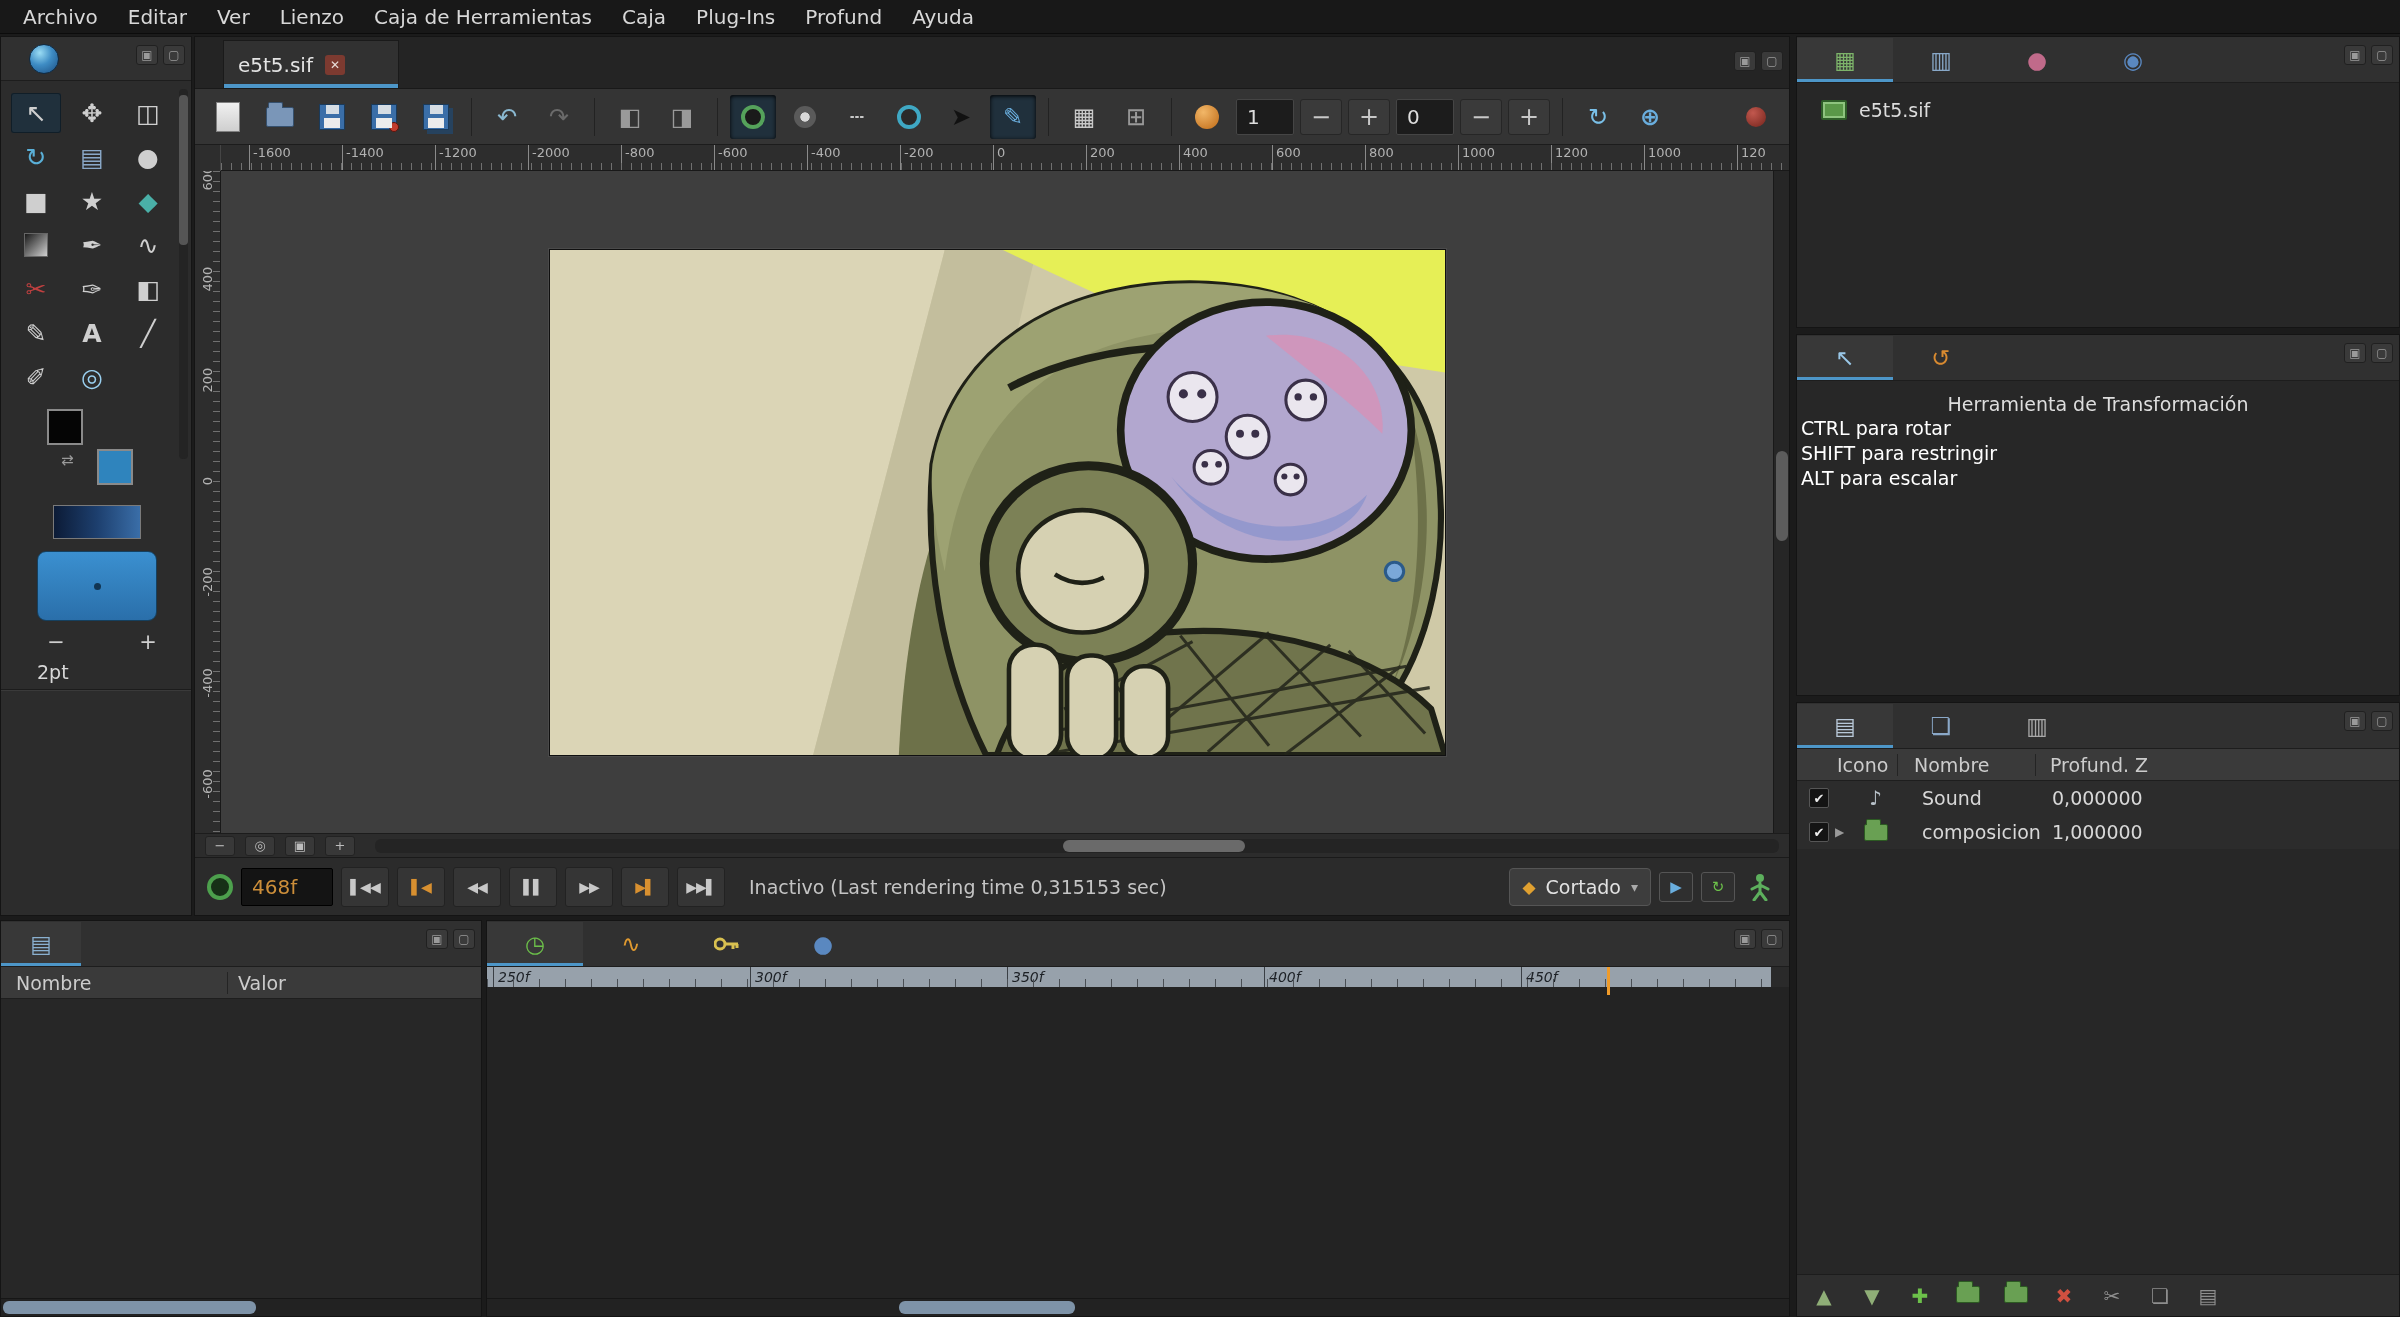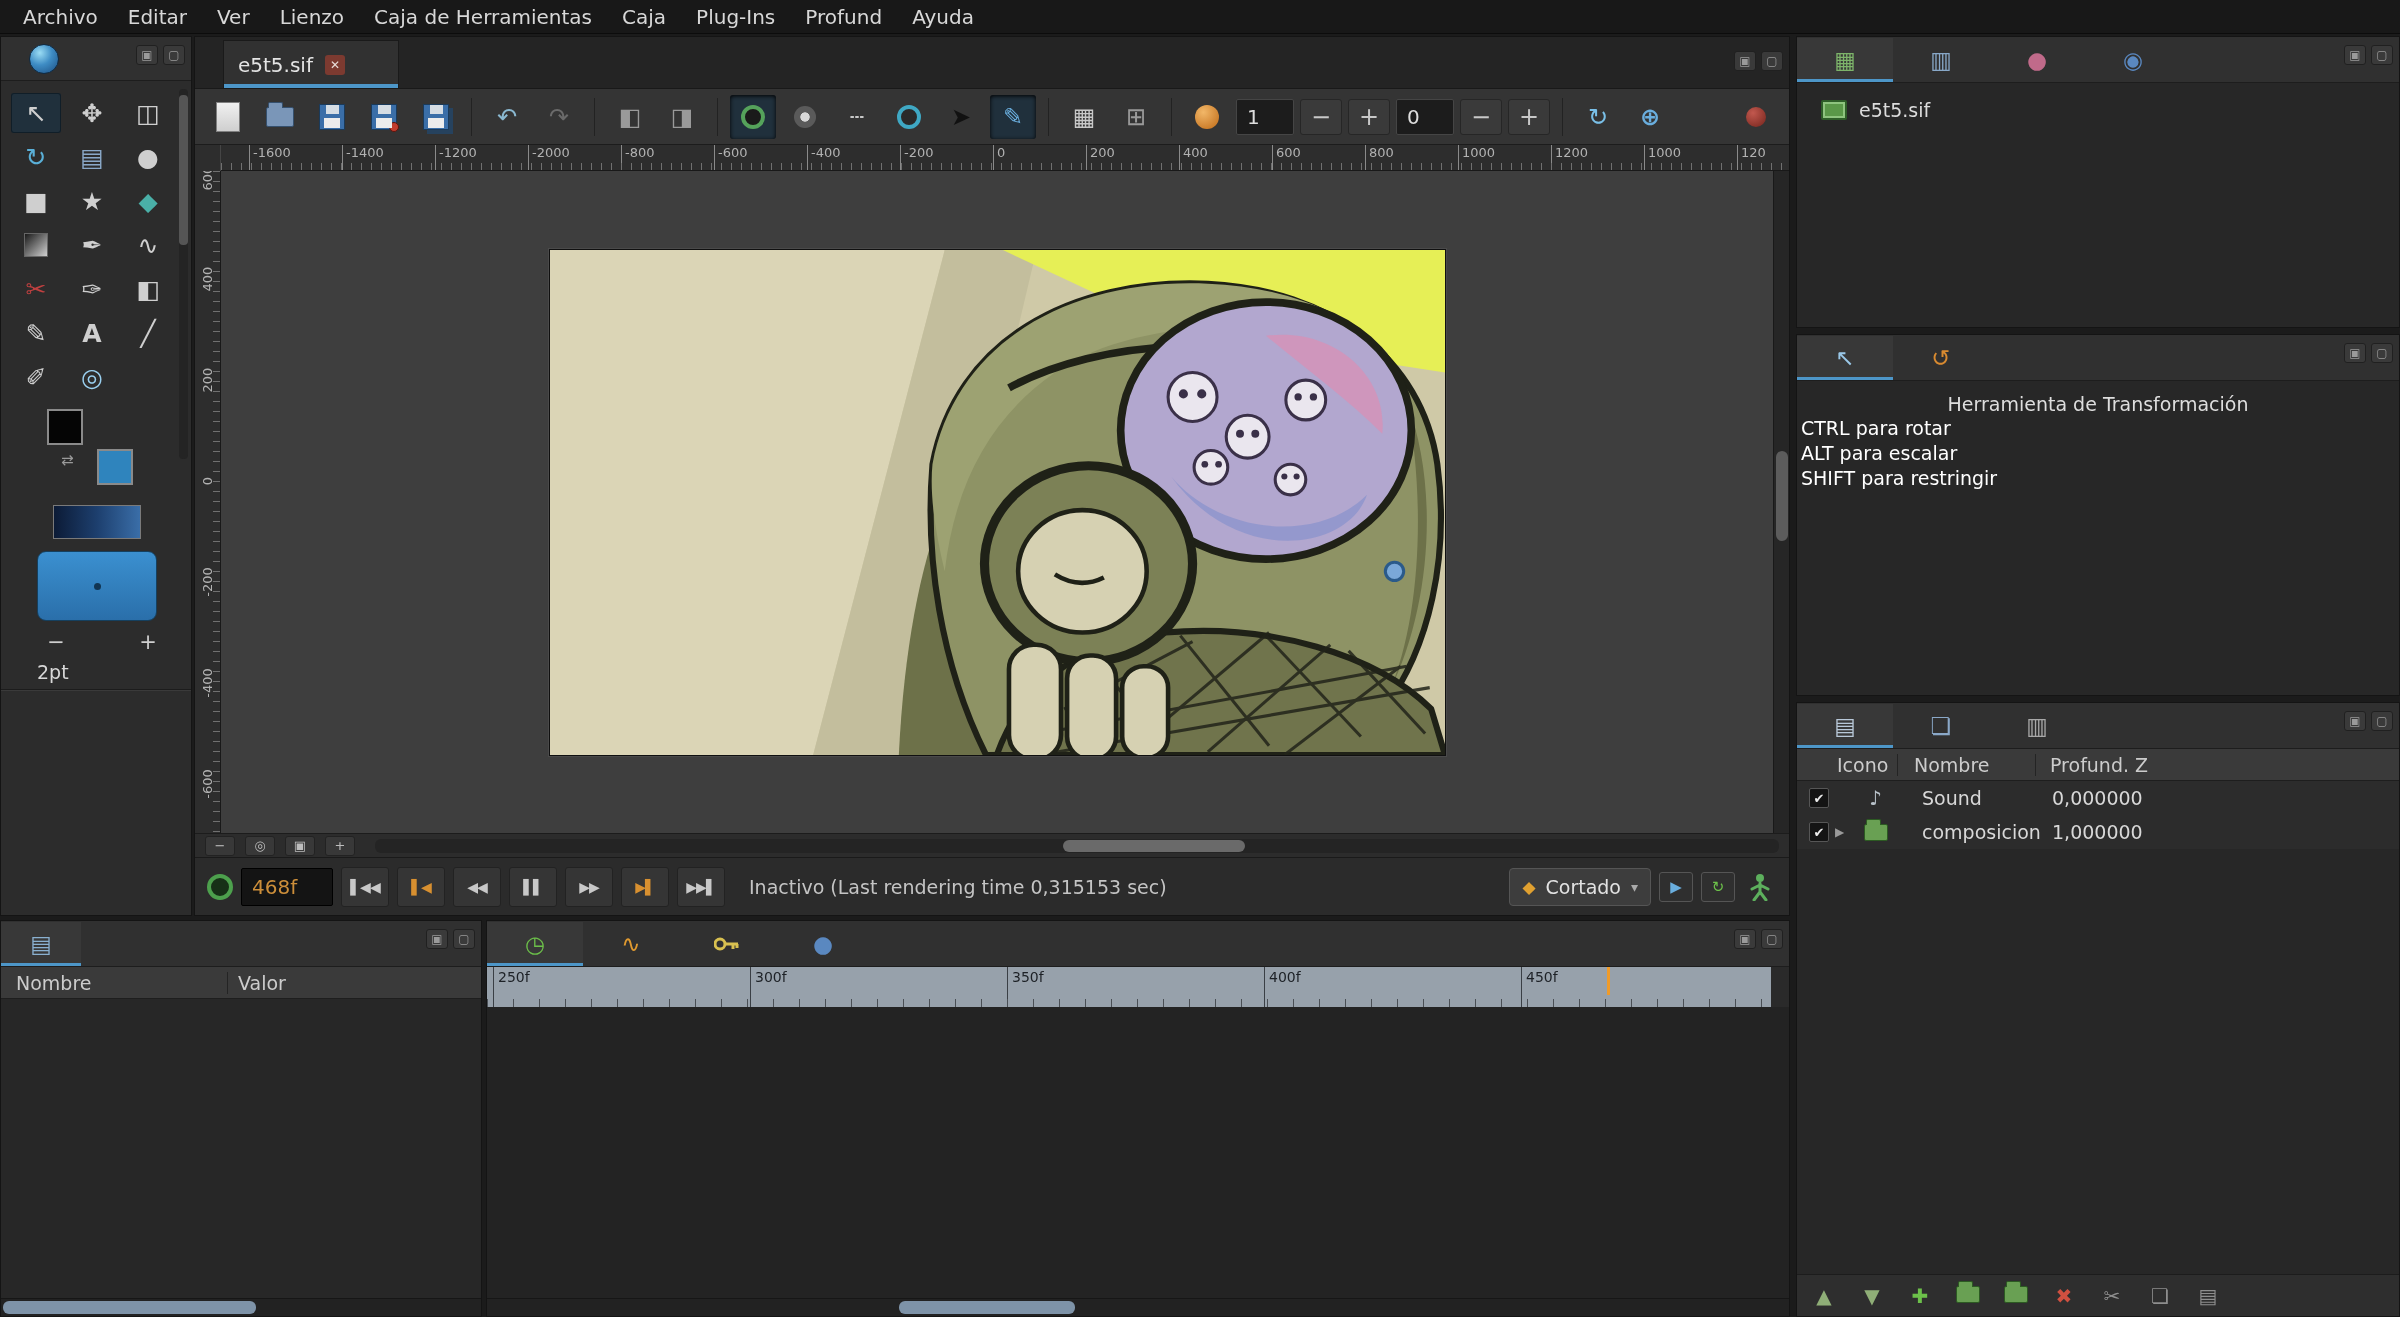--- a/index.html
+++ b/index.html
@@ -175,21 +175,21 @@
   #params-panel { left:0; top:920px; width:482px; height:397px; }
   #params-cols { height:32px; background:#3a3a3a; border-bottom:1px solid #1e1e1e; display:flex; align-items:center;
     font-size:19px; color:#cccccc; flex:none; }
   .pc-name { width:227px; padding-left:15px; border-right:1px solid #242424; }
   .pc-value { flex:1; padding-left:10px; }
   .hsb { height:18px; flex:none; background:#222; position:relative; border-top:1px solid #161616; }
   .hsb-thumb { position:absolute; top:2px; height:13px; background:#7e93a8; border-radius:6px; }
 
   
   #timeline-panel { left:486px; top:920px; width:1304px; height:397px; }
-  #timebar { height:40px; flex:none; display:flex; position:relative; background:#2a2a2a; }
+  #timebar { height:20px; flex:none; display:flex; position:relative; background:#2a2a2a;font-style:italic; }
   #timebar-inner { width:1284px; position:relative; background:#97a1ab; display:flex; overflow:hidden; padding-left:6px; }
   #timebar-inner::after { content:""; position:absolute; left:0; right:0; bottom:0; height:8px;
     background:repeating-linear-gradient(to right,#4a4f55 0 1px,transparent 1px 26px); }
   .tcell { width:257px; flex:none; border-left:1px solid #3a3f45; font-size:14px; color:#1d2126; padding:2px 0 0 4px; }
   #playhead { position:absolute; left:1120px; top:0; width:3px; height:28px; background:#ef9b2a; }
   #timetrack-body { flex:1; background:#232323; }
 
   
   .svgicon { display:flex; align-items:center; justify-content:center; }
 </style>
@@ -523,22 +523,22 @@
         <span class="tabglyph" style="color:#d88a30">↺</span>
       </div>
     <div class="winctl">
       <div class="wbtn">▣</div>
       <div class="wbtn">▢</div>
     </div>
   </div>
   <div class="pbody">
     <div id="tool-title">Herramienta de Transformación</div>
     <div class="hint">CTRL para rotar</div>
+    <div class="hint">SHIFT para restringir</div>
     <div class="hint">ALT para escalar</div>
-    <div class="hint">SHIFT para restringir</div>
   </div>
 </div>
 
 <div id="panel-layers" class="panel">
   <div class="phead">
     <div class="ptab active">
         <span class="tabglyph" style="color:#b8c8d8">▤</span>
       </div>
     <div class="ptab">
         <span class="tabglyph" style="color:#8aa8c8">❏</span>

